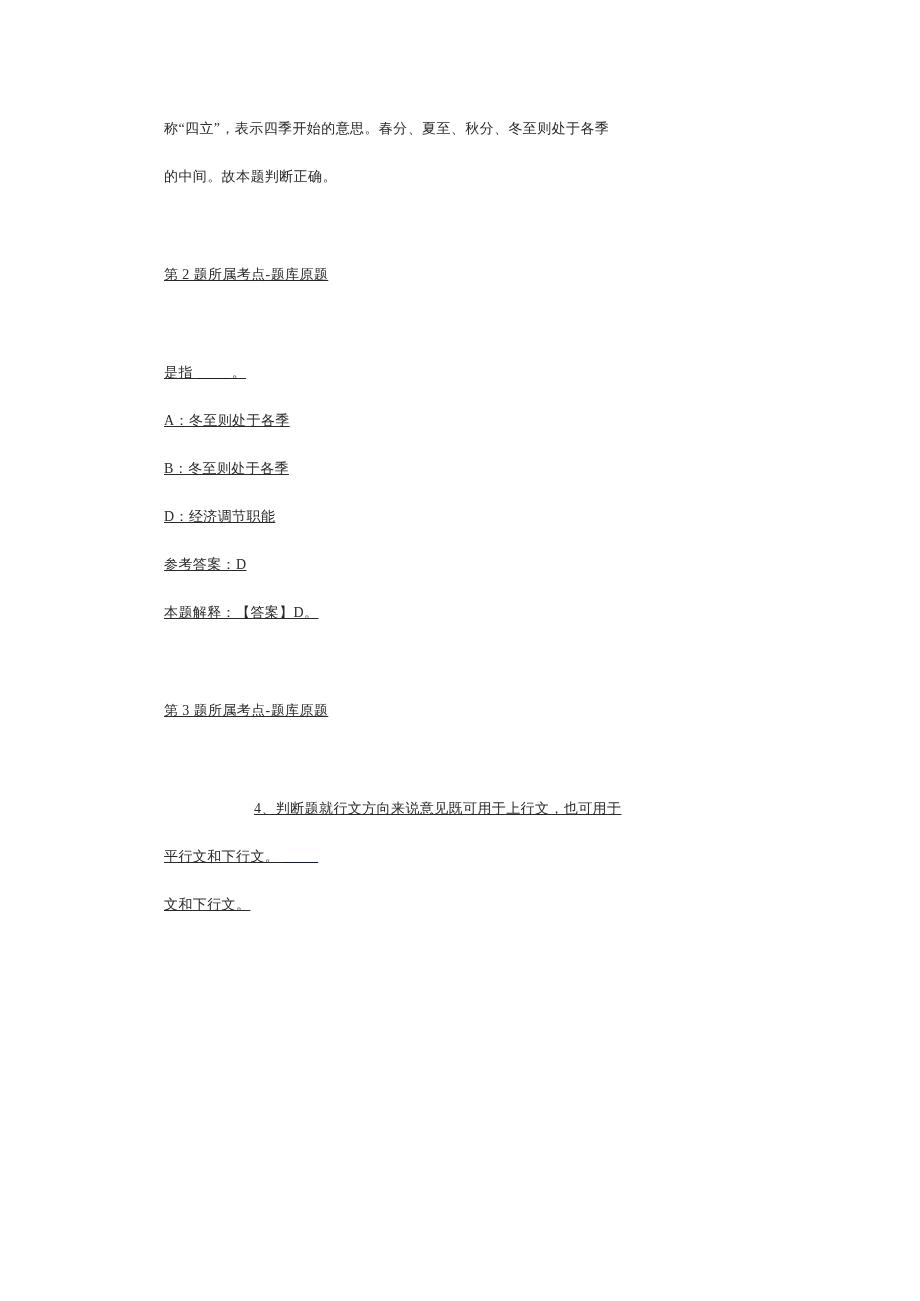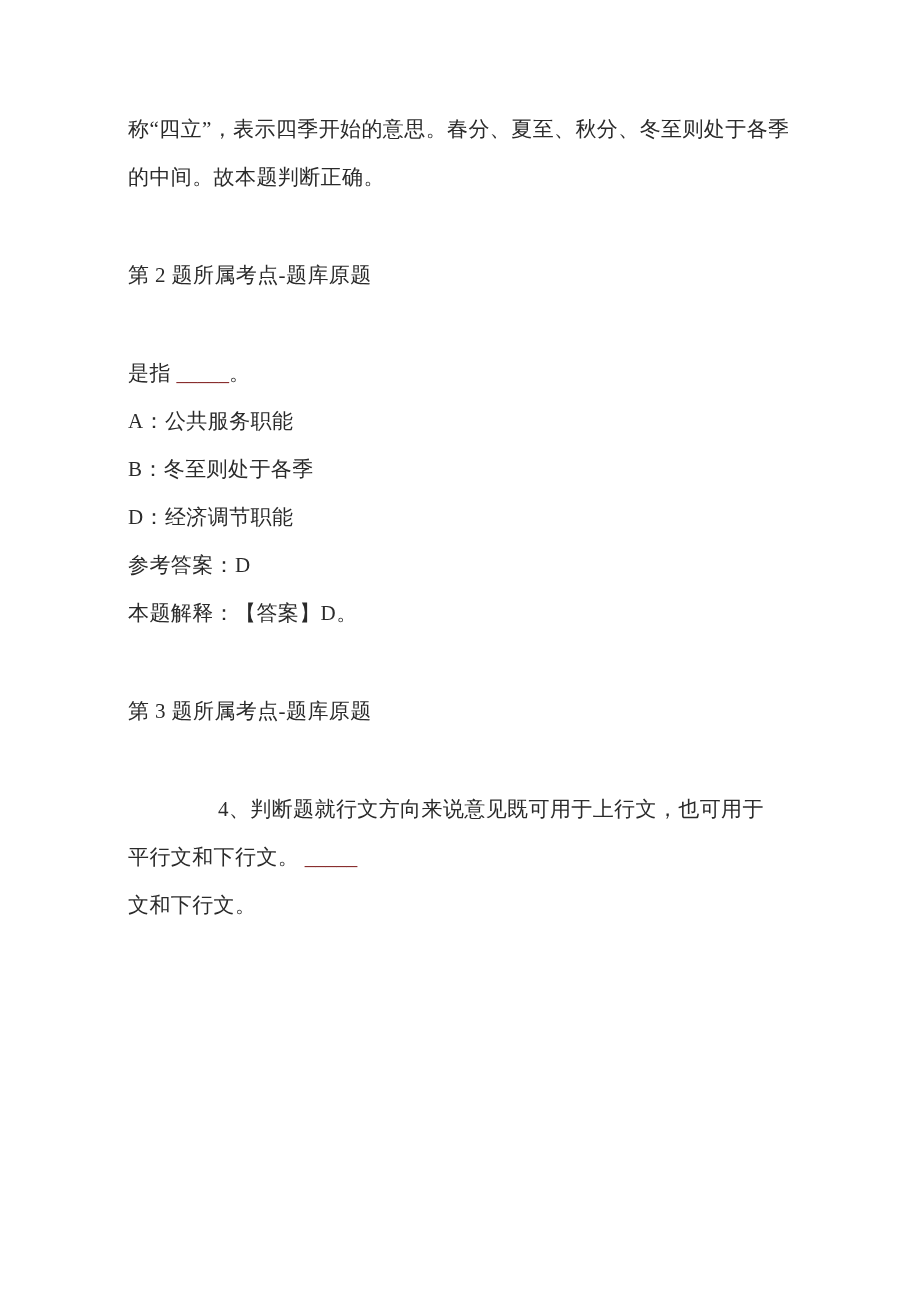--- a/index.html
+++ b/index.html
@@ -11,58 +11,60 @@
     position: relative;
     width: 920px;
     height: 1301px;
     background: #ffffff;
     overflow: hidden;
   }
   .doc {
     box-sizing: border-box;
     padding: 105px 100px 0 128px;
     font-family: "Liberation Serif", "DejaVu Serif", serif;
-    font-size: 21px;
+    font-size: 14px;
     color: #2a2a2a;
+    margin-left: 36px;
   }
   .group + .group {
     margin-top: 50px;
+    text-decoration: underline;
   }
   .line {
     height: 48px;
     line-height: 48px;
     white-space: pre;
     letter-spacing: 0.4px;
   }
   .line.indent {
     padding-left: 90px;
   }
   .seg {
     display: inline;
   }
   .seg.blank {
-    color: #7f1d1d;
+    color: #0f172a;
     letter-spacing: 0px;
   }
 </style>
 </head>
 <body>
 
 <div class="page">
   <div class="doc" id="doc-root" style="color: rgb(42, 42, 42);">
       <div class="group">
         <div class="line"><span class="seg">称“四立”，表示四季开始的意思。春分、夏至、秋分、冬至则处于各季</span></div>
         <div class="line"><span class="seg">的中间。故本题判断正确。</span></div>
       </div>
       <div class="group">
         <div class="line"><span class="seg">第 2 题所属考点-题库原题</span></div>
       </div>
       <div class="group">
         <div class="line"><span class="seg">是指 </span><span class="seg blank">_____</span><span class="seg">。</span></div>
-        <div class="line"><span class="seg">A：公共服务职能</span></div>
+        <div class="line"><span class="seg">A：冬至则处于各季</span></div>
         <div class="line"><span class="seg">B：冬至则处于各季</span></div>
         <div class="line"><span class="seg">D：经济调节职能</span></div>
         <div class="line"><span class="seg">参考答案：D</span></div>
         <div class="line"><span class="seg">本题解释：【答案】D。</span></div>
       </div>
       <div class="group">
         <div class="line"><span class="seg">第 3 题所属考点-题库原题</span></div>
       </div>
       <div class="group">
         <div class="line indent"><span class="seg">4、判断题就行文方向来说意见既可用于上行文，也可用于</span></div>

